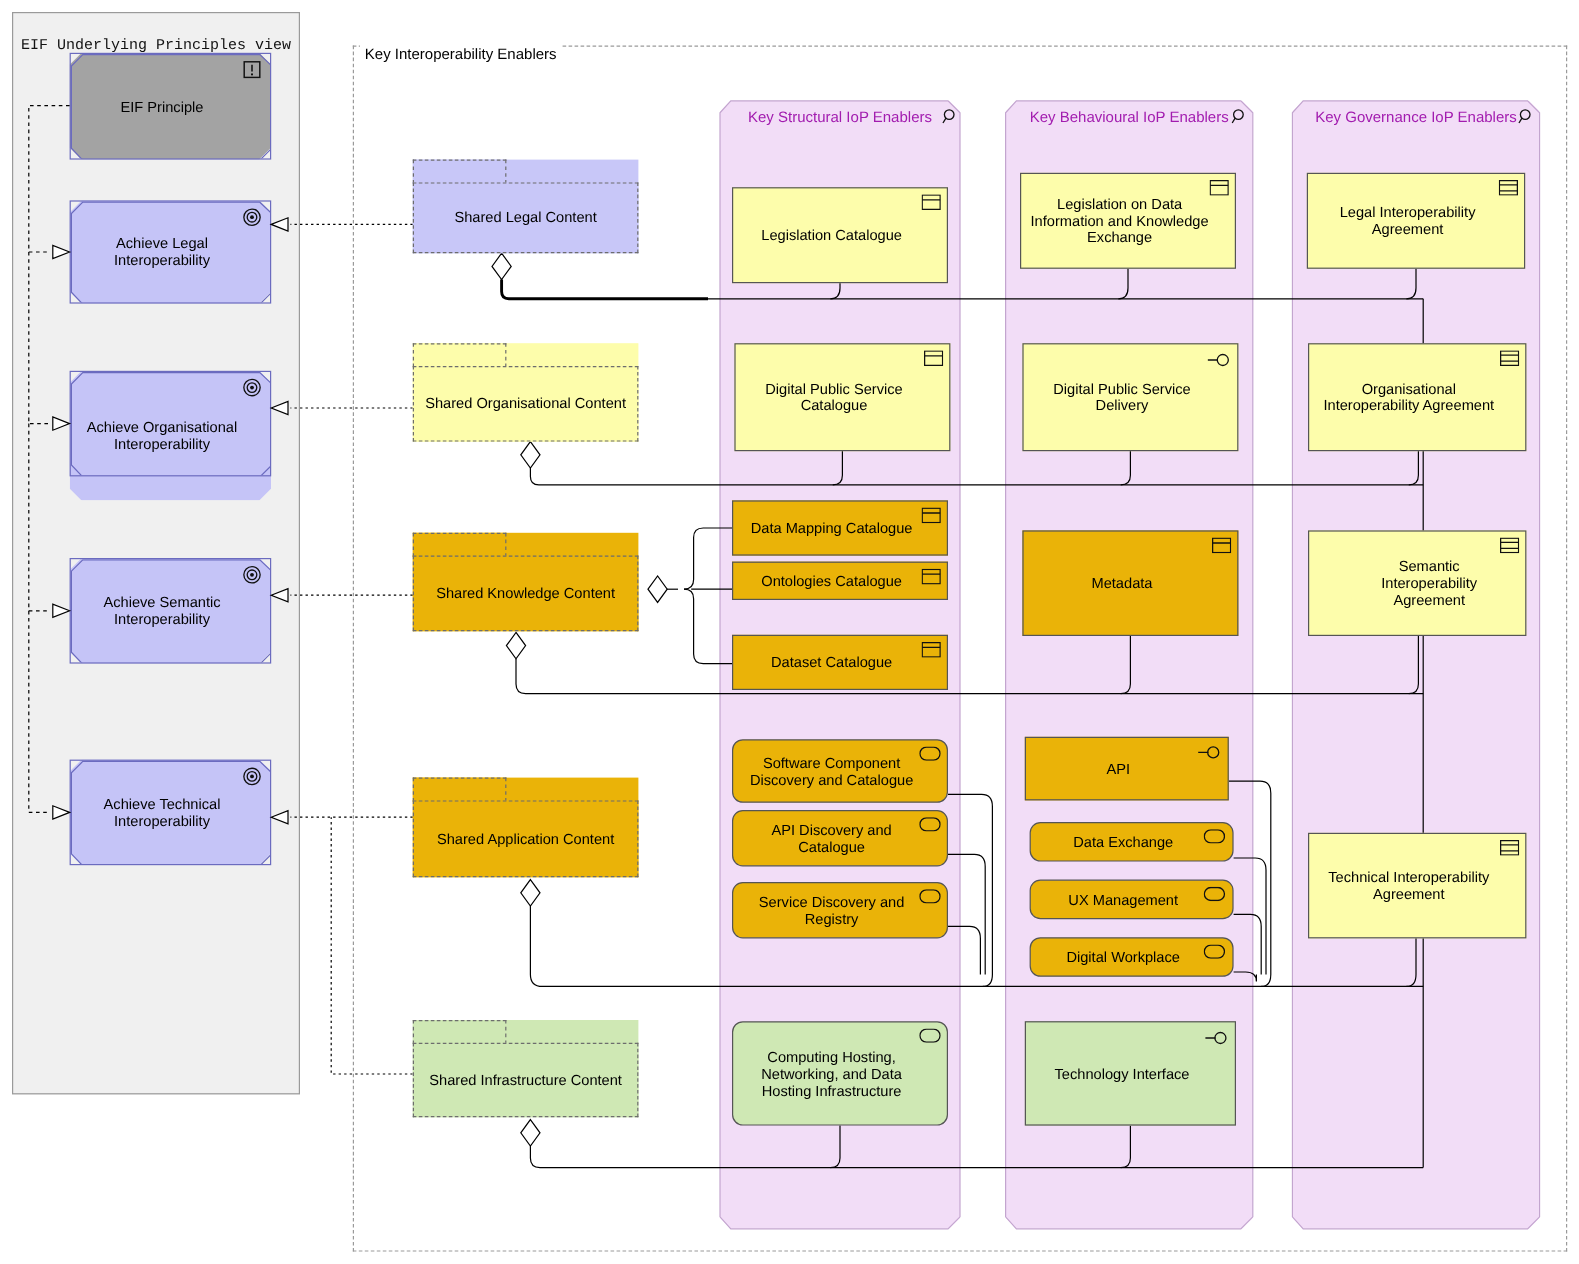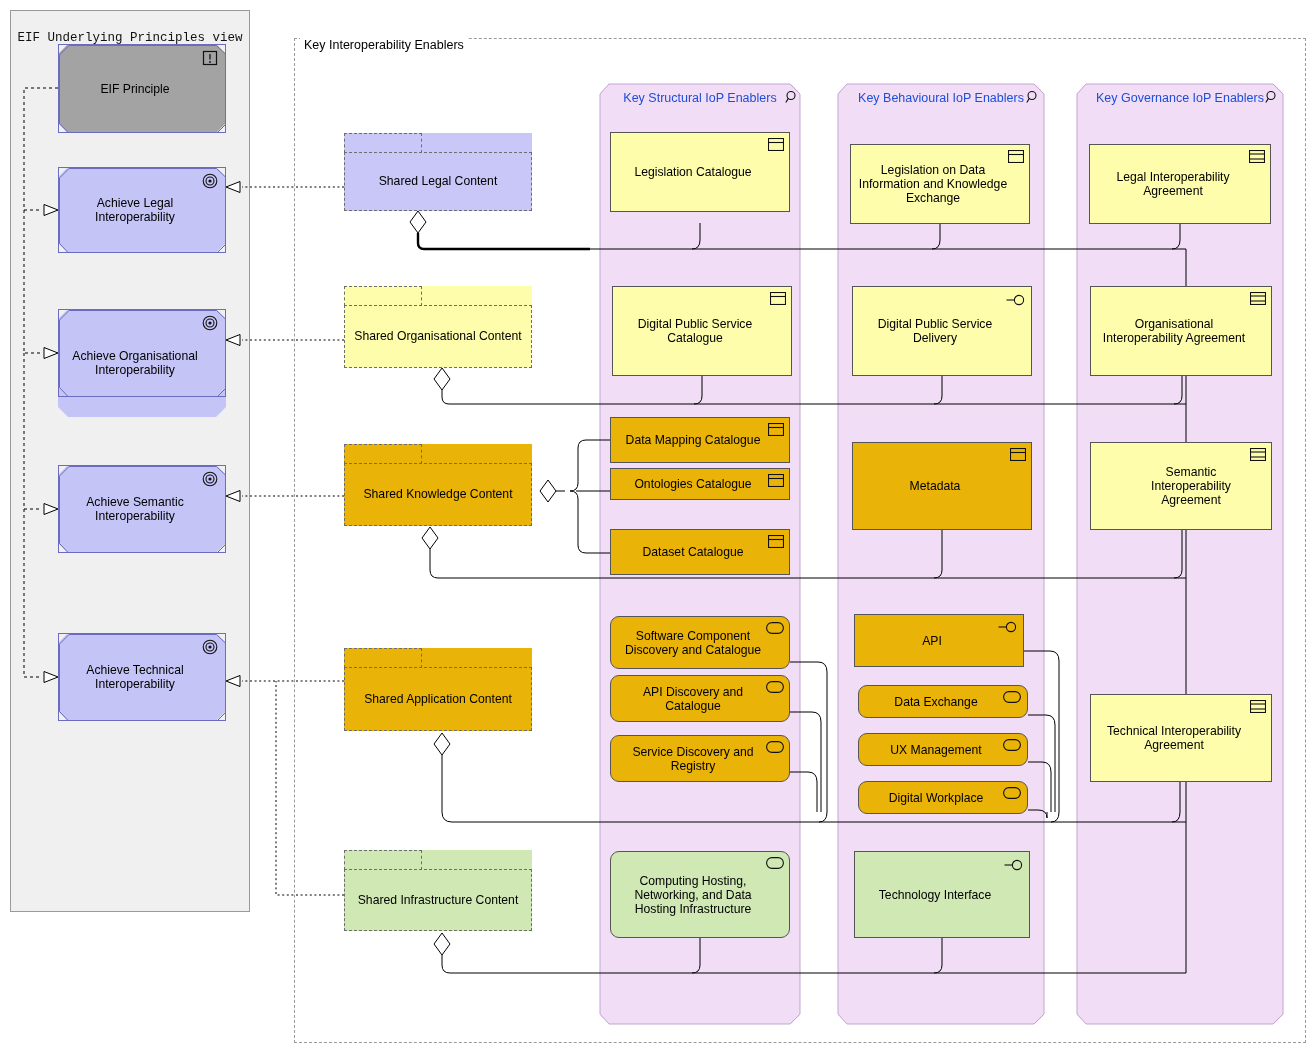--- a/index.html
+++ b/index.html
@@ -25,21 +25,21 @@
   .grouping{
     background:#f2ddf7;
     -webkit-clip-path:polygon(9px 0,calc(100% - 9px) 0,100% 9px,100% calc(100% - 9px),calc(100% - 9px) 100%,9px 100%,0 calc(100% - 9px),0 9px);
     clip-path:polygon(9px 0,calc(100% - 9px) 0,100% 9px,100% calc(100% - 9px),calc(100% - 9px) 100%,9px 100%,0 calc(100% - 9px),0 9px);
   }
   .grouping-border{
     pointer-events:none;
   }
   .grouping-label{
     position:absolute;top:7px;left:0;width:100%;text-align:center;
-    font-size:12.5px;color:#1d4ed8;
+    font-size:12.5px;color:#a21caf;
   }
 
   
   .el{
     border:1px solid #555;
     display:flex;align-items:center;justify-content:center;
     text-align:center;font-size:12.2px;line-height:14px;
     padding:2px 20px 2px 6px;
   }
   .el .lbl{display:block;width:100%;}
@@ -315,21 +315,21 @@
     </div>
   </div>
 
   <div class="pkg c-green" style="left:344px;top:850px;width:188px;height:81px;">
     <div class="tab c-green"></div>
     <div class="body c-green">
       <span>Shared Infrastructure Content</span>
     </div>
   </div>
 
-  <div class="abs el c-yellow" style="left:610px;top:132px;width:180px;height:80px;">
+  <div class="abs el c-yellow" style="left:610px;top:156px;width:180px;height:80px;">
     <span class="lbl">Legislation Catalogue</span>
     <svg class="icon iconsvg" width="16" height="13">
       <rect x="0.5" y="0.5" width="15" height="12" fill="none" stroke="#111" stroke-width="1.1"></rect>
       <line x1="0.5" y1="4.5" x2="15.5" y2="4.5" stroke="#111" stroke-width="1.1"></line>
     </svg>
   </div>
 
   <div class="abs el c-yellow" style="left:612px;top:286px;width:180px;height:90px;">
     <span class="lbl">Digital Public Service Catalogue</span>
     <svg class="icon iconsvg" width="16" height="13">

